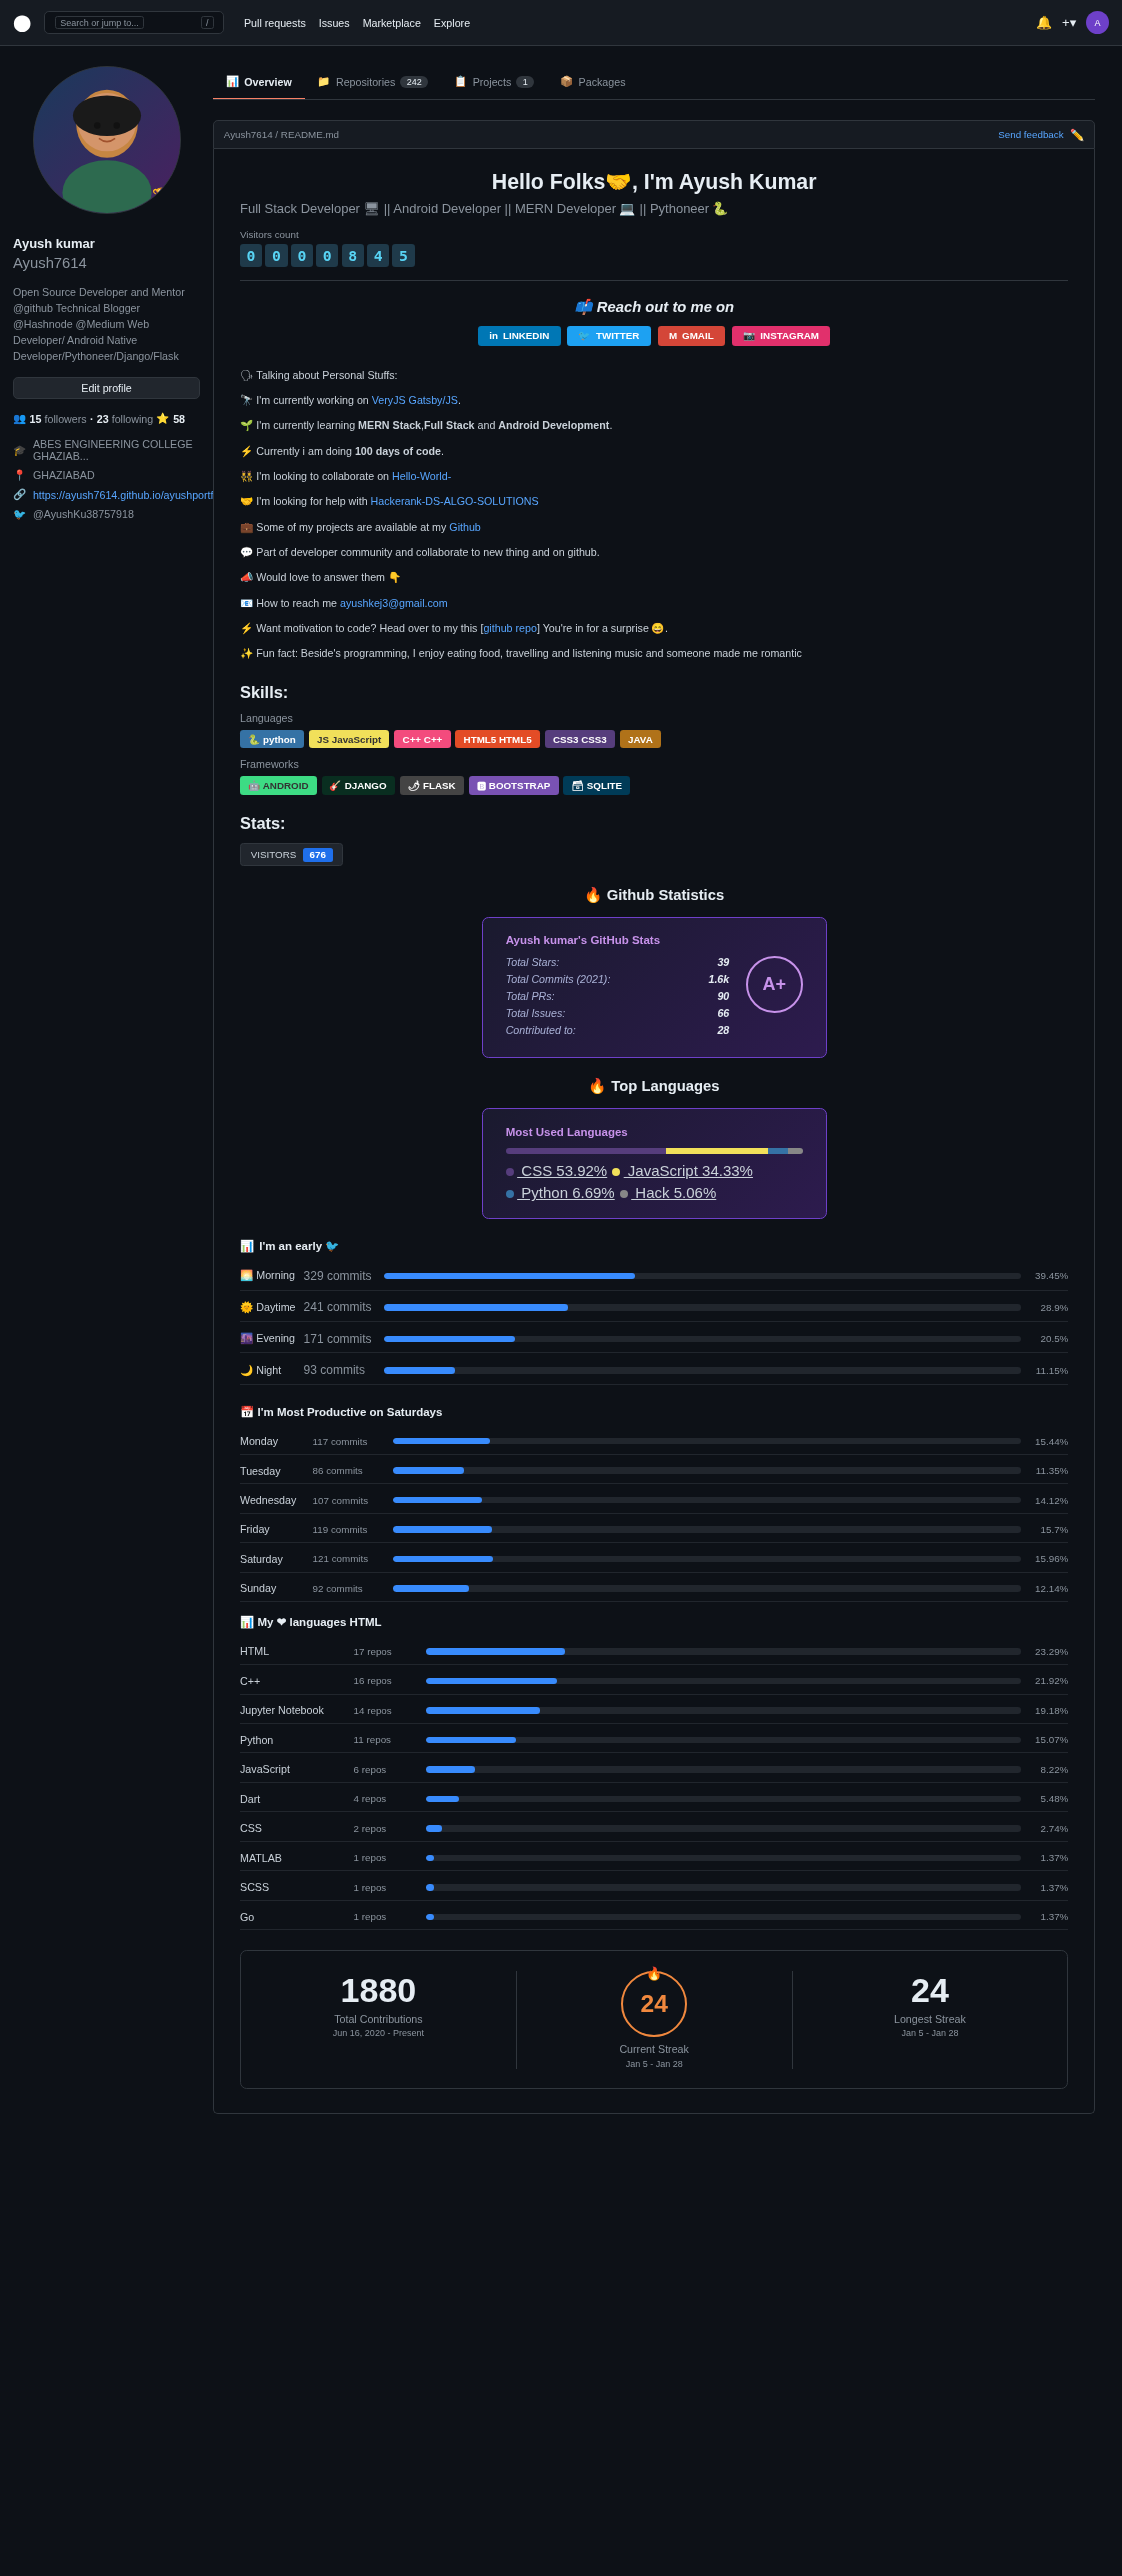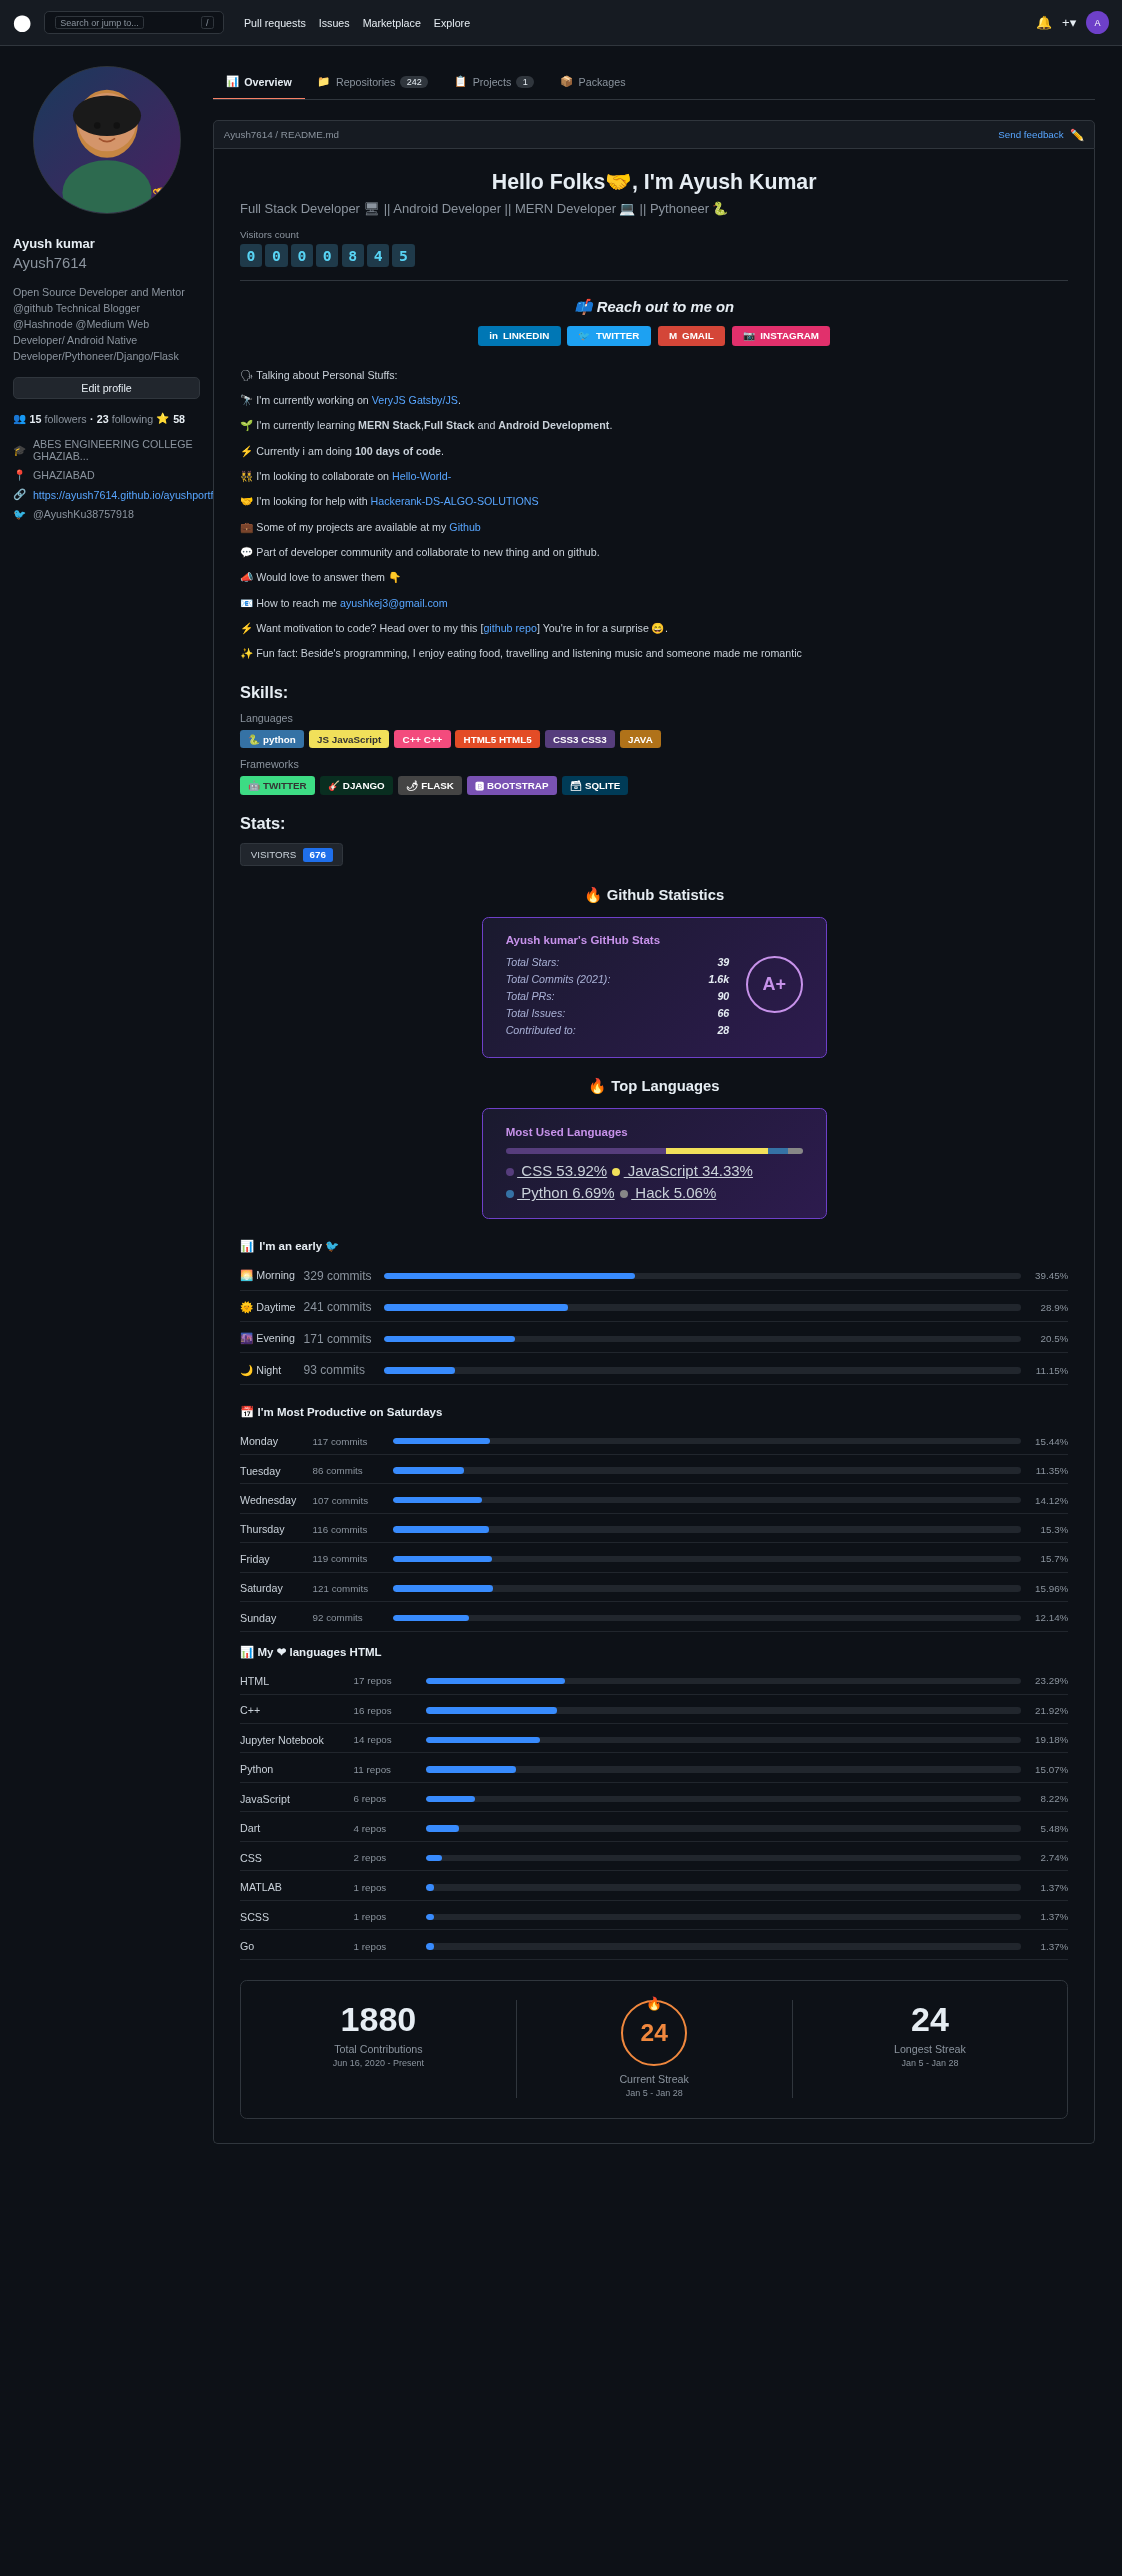--- a/index.html
+++ b/index.html
@@ -338,21 +338,21 @@
           <div class="tag-row">
             <span class="skill-tag tag-python">🐍 python</span>
             <span class="skill-tag tag-js">JS JavaScript</span>
             <span class="skill-tag tag-cpp">C++ C++</span>
             <span class="skill-tag tag-html">HTML5 HTML5</span>
             <span class="skill-tag tag-css">CSS3 CSS3</span>
             <span class="skill-tag tag-java">JAVA</span>
           </div>
           <div class="skills-label">Frameworks</div>
           <div class="tag-row">
-            <span class="skill-tag tag-android">🤖 TWITTER</span>
+            <span class="skill-tag tag-android">🤖 ANDROID</span>
             <span class="skill-tag tag-django">🎸 DJANGO</span>
             <span class="skill-tag tag-flask">🌶 FLASK</span>
             <span class="skill-tag tag-bootstrap">🅱 BOOTSTRAP</span>
             <span class="skill-tag tag-sqlite">🗃 SQLITE</span>
           </div>
         </div>
 
         <div class="stats-section">
           <div class="stats-title">Stats:</div>
           <div class="visitors-badge">
@@ -489,28 +489,20 @@
             </div>
             <div class="day-row">
               <span class="day-label">Wednesday</span>
               <span class="day-commits">107 commits</span>
               <div class="day-bar-bg">
                 <div class="day-bar-fill" style="width:14.12%"></div>
               </div>
               <span class="day-pct">14.12%</span>
             </div>
             <div class="day-row">
-              <span class="day-label">Thursday</span>
-              <span class="day-commits">116 commits</span>
-              <div class="day-bar-bg">
-                <div class="day-bar-fill" style="width:15.3%"></div>
-              </div>
-              <span class="day-pct">15.3%</span>
-            </div>
-            <div class="day-row">
               <span class="day-label">Friday</span>
               <span class="day-commits">119 commits</span>
               <div class="day-bar-bg">
                 <div class="day-bar-fill" style="width:15.7%"></div>
               </div>
               <span class="day-pct">15.7%</span>
             </div>
             <div class="day-row">
               <span class="day-label">Saturday</span>
               <span class="day-commits">121 commits</span>

